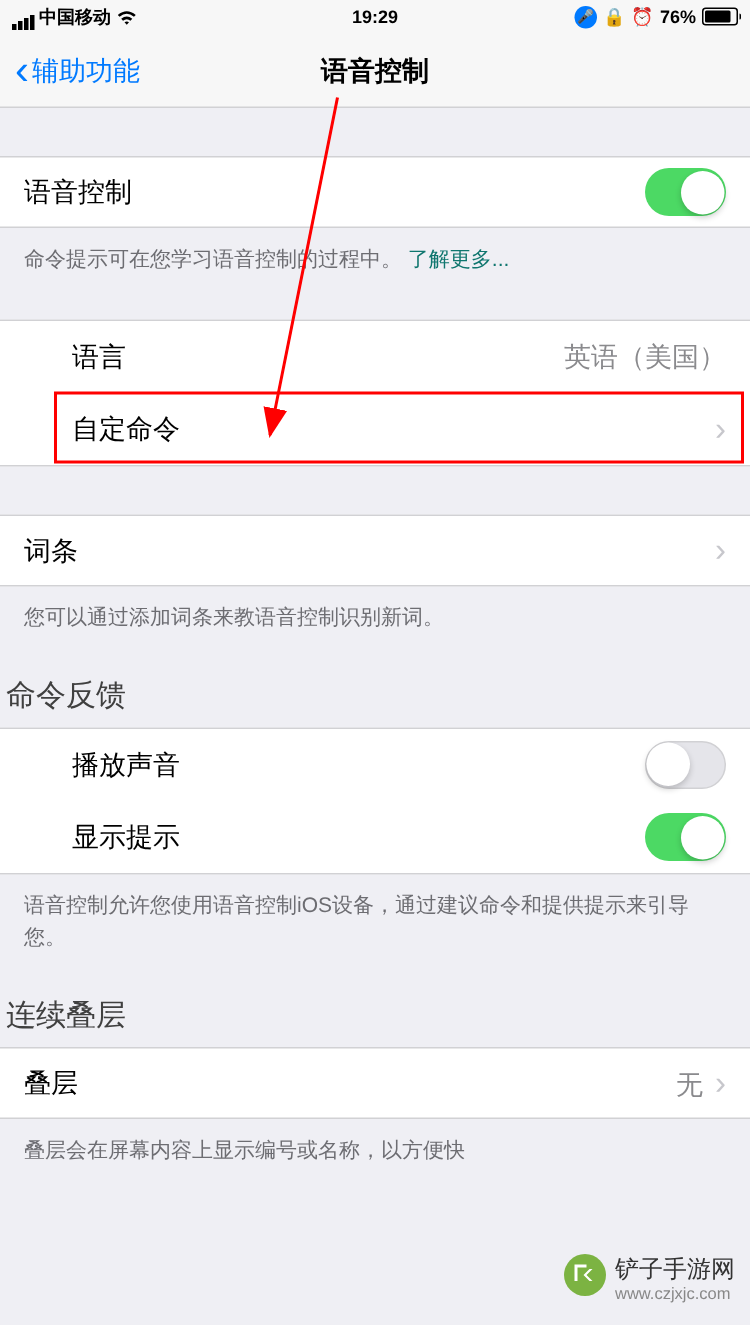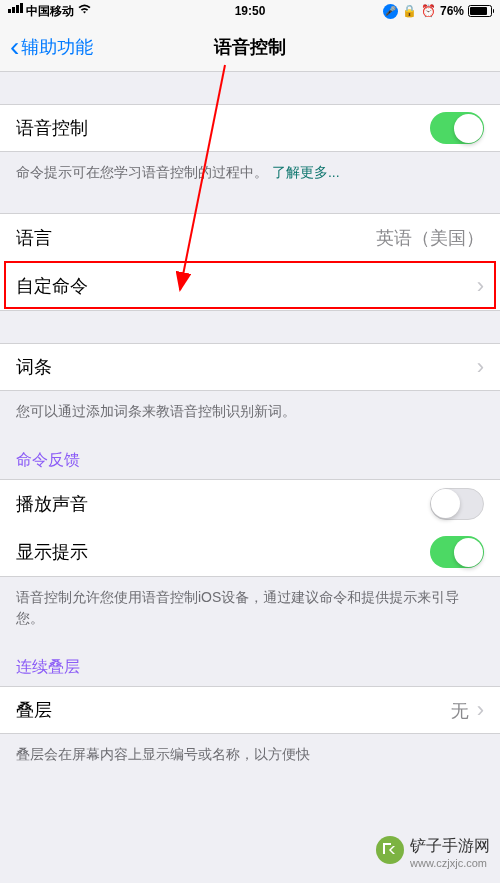--- a/index.html
+++ b/index.html
@@ -21,21 +21,21 @@
       display: flex;
       align-items: center;
       justify-content: space-between;
       padding: 0 8px;
       font-size: 12px;
       font-weight: 600;
       background: #f7f7f7;
     }
     .status-left {
       display: flex;
-      align-items: flex-start;
+      align-items: flex-end;
       gap: 3px;
     }
     .status-right {
       display: flex;
       align-items: center;
       gap: 4px;
     }
     .signal-bars {
       display: flex;
       align-items: flex-end;
@@ -95,20 +95,21 @@
       border-bottom: 0.5px solid #d1d1d4;
       font-size: 18px;
       position: relative;
     }
     .cell + .cell {
       border-top: 0.5px solid transparent;
     }
     .cell-group .cell {
       border-top: none;
       border-bottom: none;
+      margin-left: 32px;
     }
     .cell-group {
       background: #fff;
       border-top: 0.5px solid #d1d1d4;
       border-bottom: 0.5px solid #d1d1d4;
     }
     .cell-group .cell:not(:last-child)::after {
       content: "";
       position: absolute;
       left: 16px;
@@ -161,23 +162,23 @@
     .footer-text {
       padding: 10px 16px;
       font-size: 14px;
       color: #6d6d72;
       line-height: 1.5;
     }
     .footer-text .link {
       color: #0f766e;
     }
     .header-text {
-      padding: 18px 16px 8px;
-      font-size: 16px;
-      color: #8b5cf6;
+      padding: 18px 4px 8px;
+      font-size: 20px;
+      color: #404040;
     }
     .highlight-box {
       border: 2.5px solid #ff0000;
       position: absolute;
       left: 4px;
       right: 4px;
       height: 48px;
       pointer-events: none;
     }
     .arrow-svg {
@@ -254,21 +255,21 @@
       <div class="signal-bar" style="height:8px"></div>
       <div class="signal-bar" style="height:10px"></div>
     </div>
     <span>中国移动</span>
     <span>
       <svg width="15" height="11" viewBox="0 0 15 11">
           <path d="M7.5 10.5 L9 8.8 Q7.5 7.8 6 8.8 Z M3.8 6.5 Q7.5 3.5 11.2 6.5 L10 7.8 Q7.5 5.8 5 7.8 Z M1.5 4 Q7.5 -1 13.5 4 L12.3 5.2 Q7.5 1.2 2.7 5.2 Z" fill="#000"></path>
         </svg>
     </span>
   </div>
-  <div class="status-center">19:50</div>
+  <div class="status-center">19:29</div>
   <div class="status-right">
     <span class="mic-icon">🎤</span>
     <span>🔒</span>
     <span>⏰</span>
     <span>76%</span>
     <div class="battery">
         <div class="battery-fill"></div>
       </div>
   </div>
 </div>

